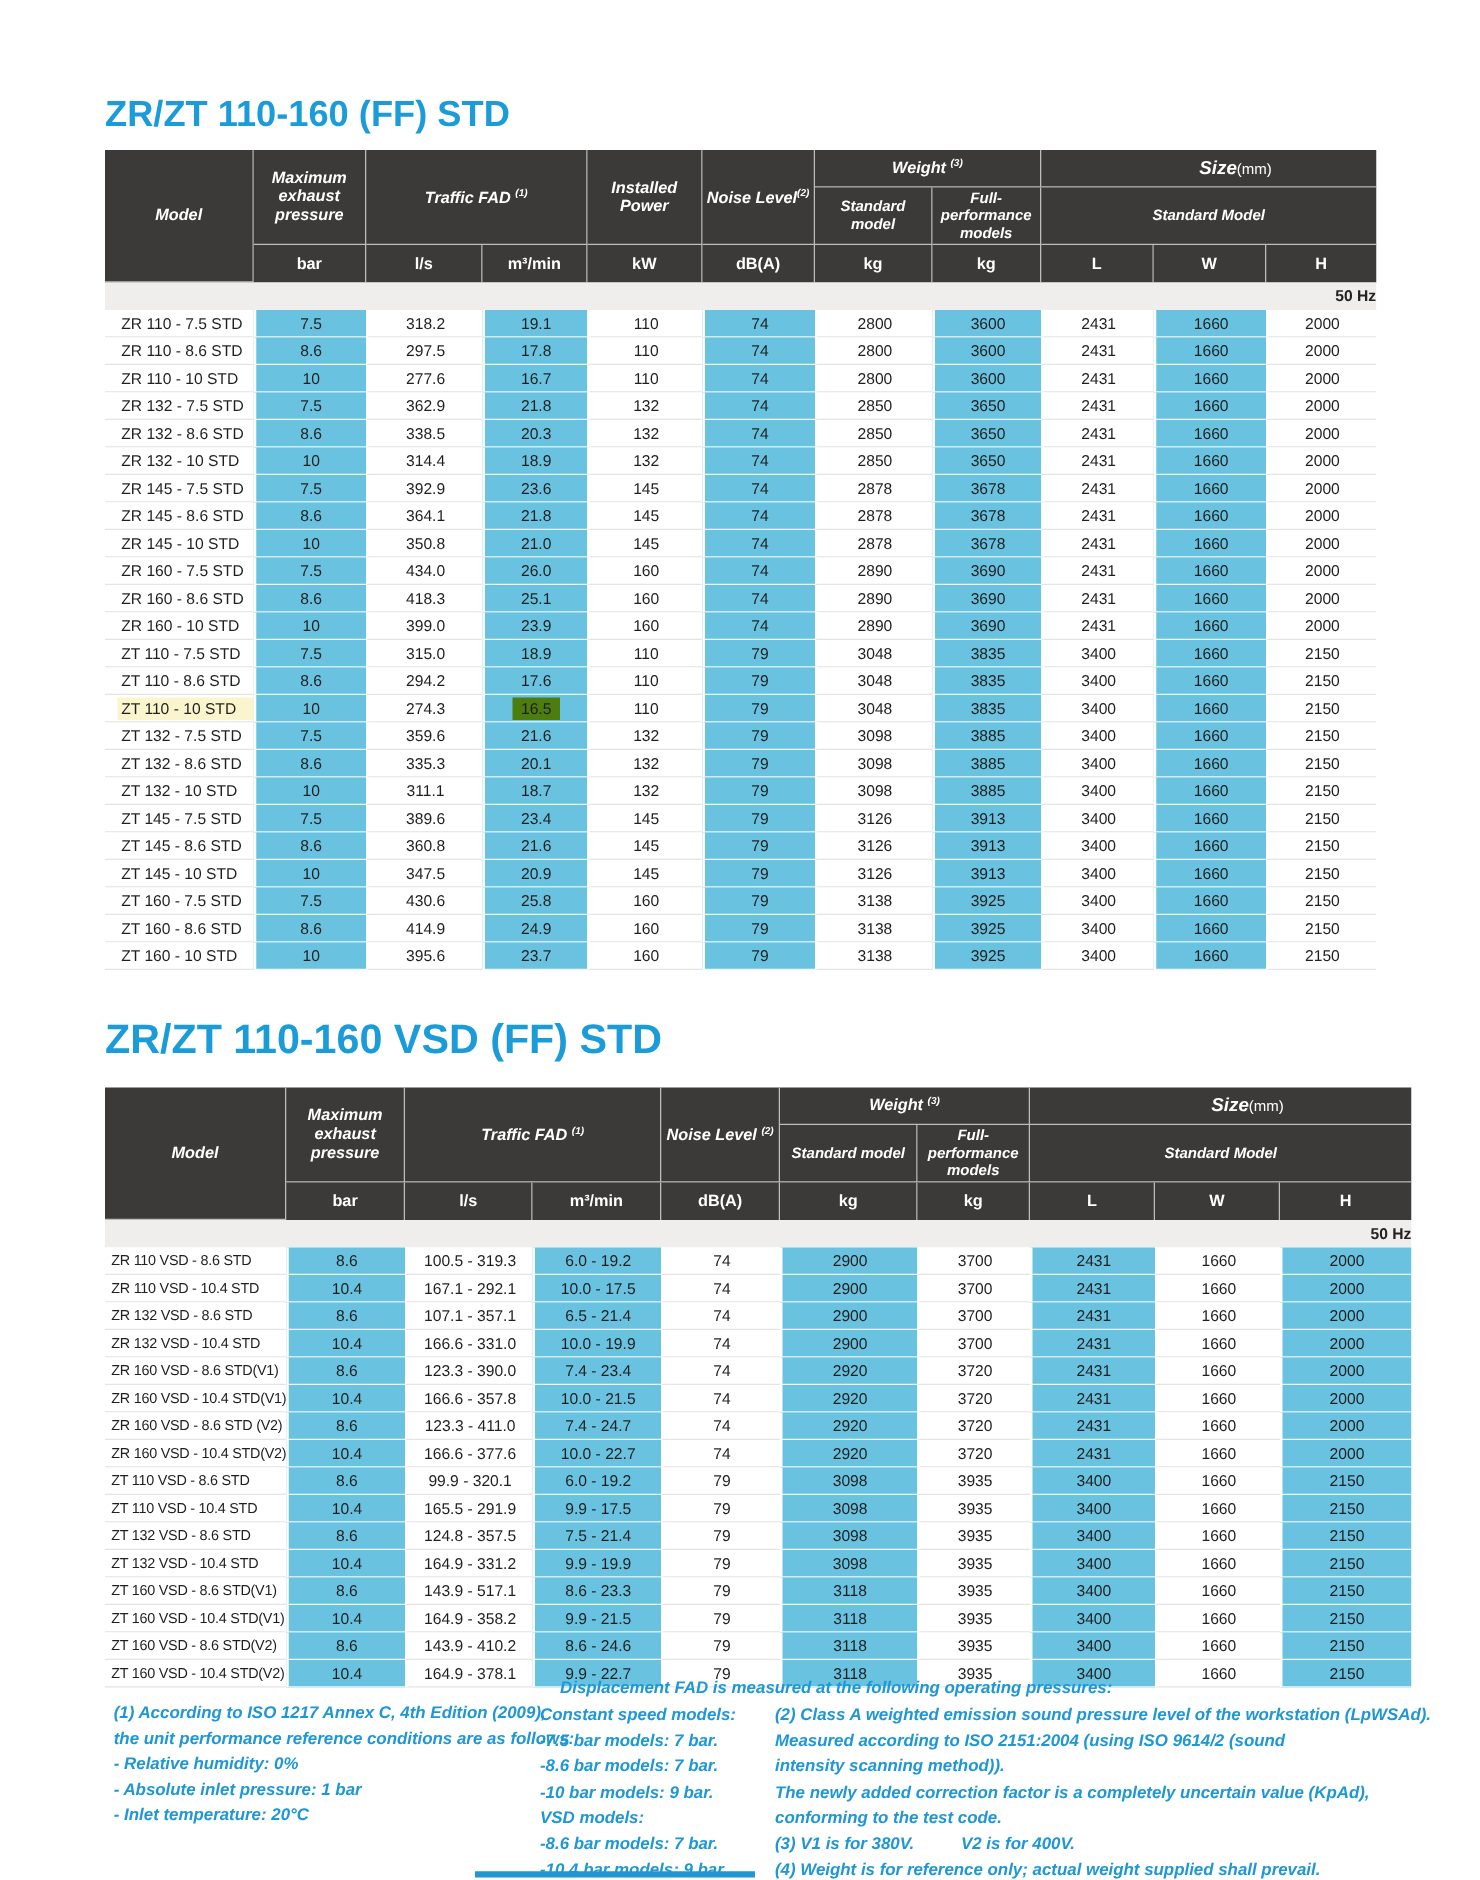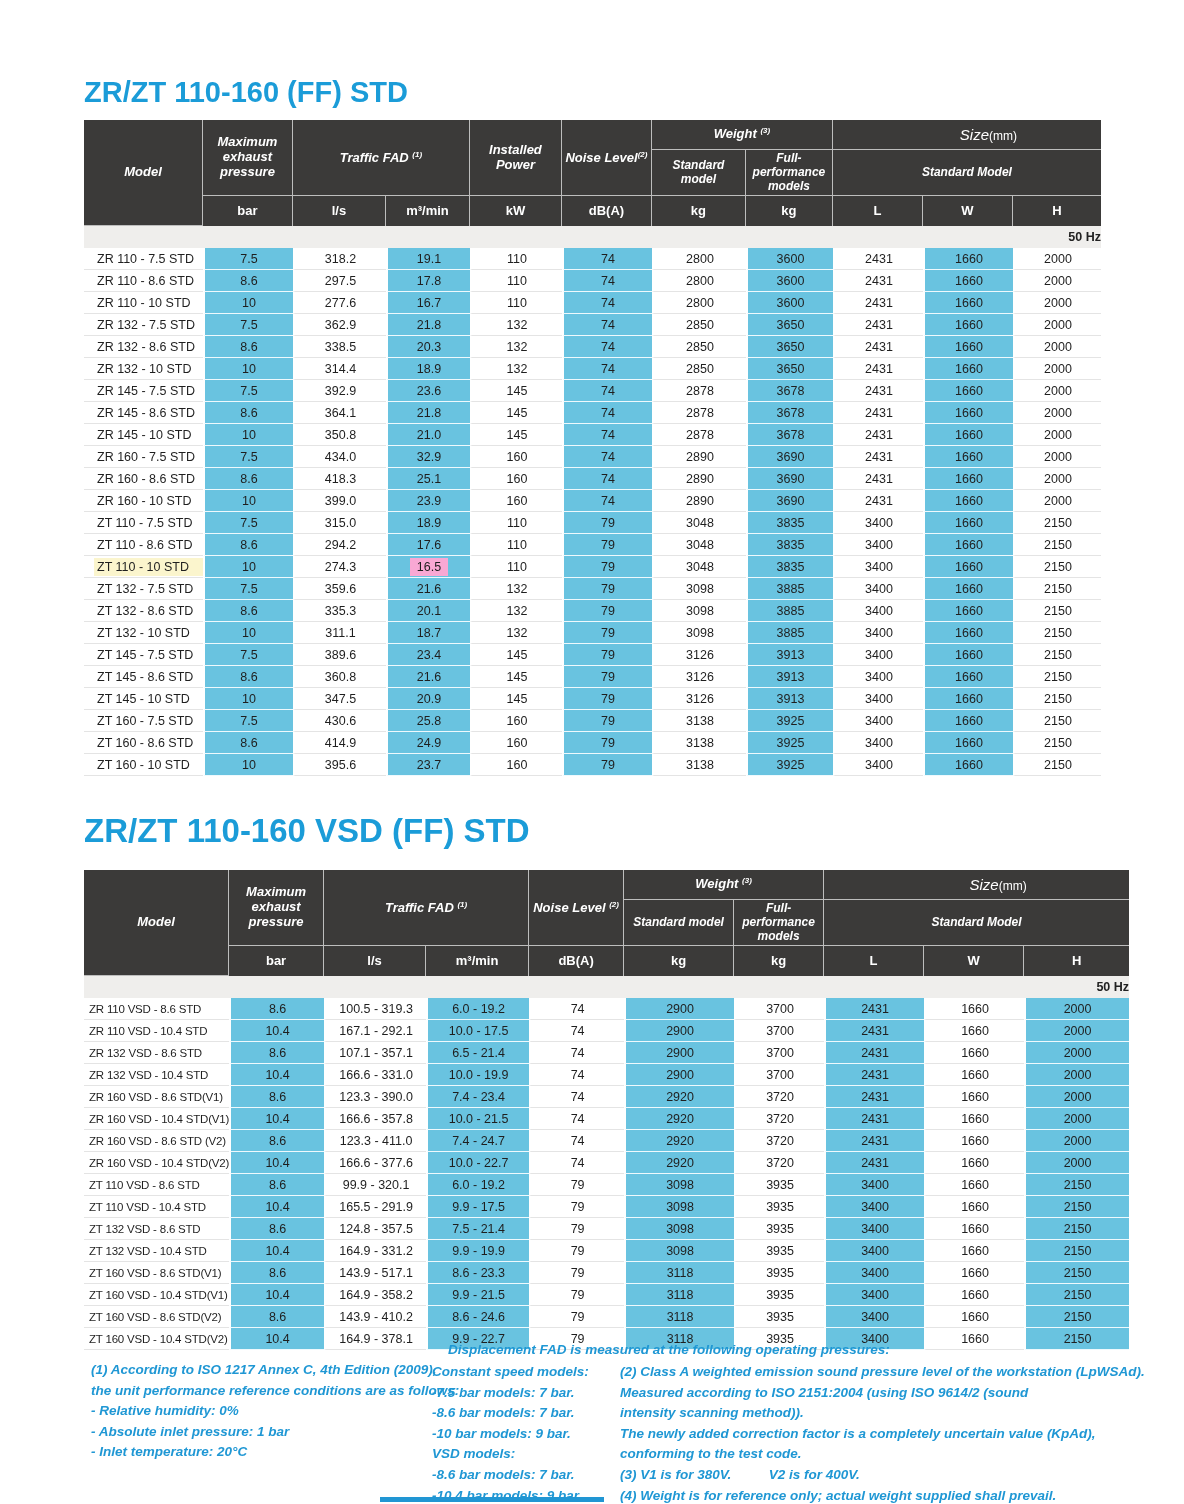--- a/index.html
+++ b/index.html
@@ -29,21 +29,21 @@
     padding:2px 2px; line-height:1.15;
   }
   .ptable tr th:last-child { border-right:none; }
   .hrowA th { height:30px; font-size:13px; }
   .hrowB th { height:32px; font-size:12px; }
   .hrowU th { height:30px; font-style:normal; font-size:13px; border-bottom:none;margin-top:32px; }
   .h-model { font-size:16px; }
   .h-small { font-size:11px; }
   .h-group { font-size:13px; }
   .h-size  { font-size:13px; }
-  .size-word { font-size:15px; font-weight:normal; font-style:italic;margin-left:43px; }
+  .size-word { font-size:15px; font-weight:bold; font-style:italic;margin-left:43px; }
   .size-mm { font-size:12px; font-weight:normal; font-style:normal; }
   .h-sizesub { font-size:16px; }
   sup { font-size:8px; font-style:italic; }
 
   .ptable td {
     height:22px; text-align:center; vertical-align:middle;
     font-size:12.5px; color:#1f1f1f; background:#ffffff;
     border-bottom:1px solid #e4e4e4;
   }
   .ptable tbody td:not(:first-child) { border-left:2px solid #ffffff; }
@@ -52,21 +52,21 @@
   }
   .ptable tbody tr:not(.band) td:first-child {
     text-align:left; padding-left:13px; font-size:12.5px; white-space:nowrap;
   }
   .t2 tbody tr:not(.band) td:first-child { padding-left:5px; font-size:11.5px; letter-spacing:-0.2px;margin-left:20px; }
   tr.band td {
     background:#efeeec; text-align:right; padding-left:8px;
     font-weight:bold; font-size:12.5px; color:#222; border-bottom:none; height:22px;
   }
   .hl-yellow { display:inline-block; background:#fbf5cd; padding:2px 14px 2px 3px; margin-left:-3px; }
-  .hl-green  { display:inline-block; background:#f9a8d4; padding:2px 7px; }
+  .hl-green  { display:inline-block; background:#4d7c0f; padding:2px 7px; }
 
   #table1-wrap { left:84px; top:120px; }
   #table2-wrap { left:84px; top:870px; }
 
   
   .fn { color:#1f97d4; font-style:italic; font-weight:600; font-size:13.5px;
         line-height:20.6px; white-space:pre-wrap; }
   .fn div { white-space:pre-wrap; }
   #fn-col1 { left:75px;  top:1360px; width:370px;margin-left:16px; }
   #fn-col2-header { left:448px; top:1340px; width:620px; }
@@ -242,21 +242,21 @@
             <td>2878</td>
             <td>3678</td>
             <td>2431</td>
             <td>1660</td>
             <td>2000</td>
           </tr>
           <tr>
             <td>ZR 160 - 7.5 STD</td>
             <td>7.5</td>
             <td>434.0</td>
-            <td>32.9</td>
+            <td>26.0</td>
             <td>160</td>
             <td>74</td>
             <td>2890</td>
             <td>3690</td>
             <td>2431</td>
             <td>1660</td>
             <td>2000</td>
           </tr>
           <tr>
             <td>ZR 160 - 8.6 STD</td>

